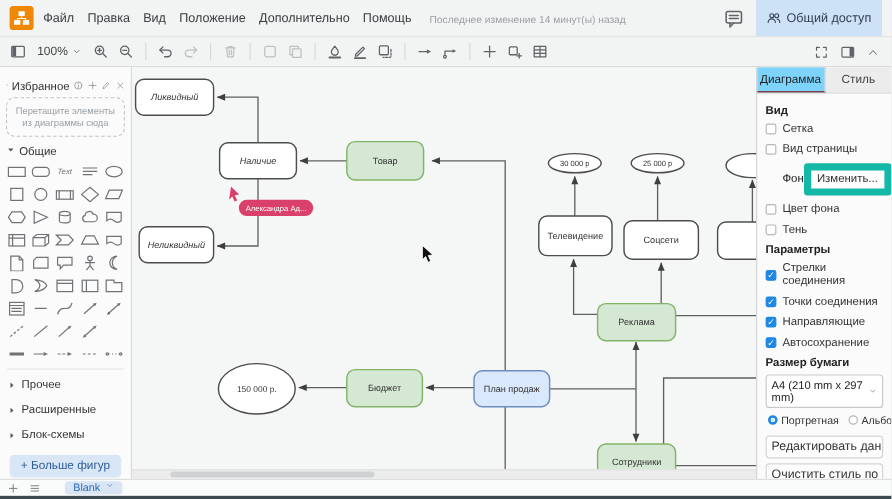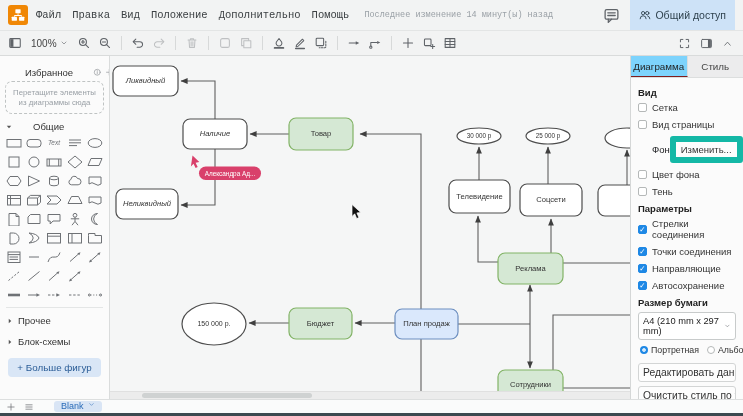--- a/index.html
+++ b/index.html
@@ -5,21 +5,21 @@
   html,body{margin:0;padding:0;background:#dfe1e1;}
   body{width:743px;height:416px;overflow:hidden;font-family:"Liberation Sans",sans-serif;
        -webkit-font-smoothing:antialiased;color:#202124;position:relative;font-size:11px;}
   .app{width:743px;height:416px;display:flex;flex-direction:column;background:#f2f3f3;border-bottom:3px solid #3c4a50;box-sizing:border-box;}
 
   
   .topbar{height:30px;display:flex;align-items:center;padding:0 8px;background:#f2f3f3;flex:0 0 auto;}
   .logo{width:20px;height:20px;border-radius:3px;background:#f08705;display:flex;align-items:center;justify-content:center;margin-right:8px;flex:0 0 auto;}
   .titleblock{display:flex;flex-direction:column;justify-content:center;line-height:1.05;}
   .doc-title{font-size:12px;color:#1f1f1f;}
-  .menurow{display:flex;align-items:center;gap:11px;margin-top:1px;font-family:Liberation Mono, monospace;}
+  .menurow{display:flex;align-items:flex-end;gap:11px;margin-top:1px;}
   .menu-item{font-size:10.5px;color:#3c4043;cursor:default;}
   .lastmod{font-size:8.5px;color:#9aa0a6;margin-left:4px;}
   .topbar-right{margin-left:auto;display:flex;align-items:center;gap:10px;}
   .share-btn{background:#cde2f7;border-radius:4px;height:31px;display:flex;align-items:center;gap:4px;padding:4px 9px;font-size:10.5px;color:#30434f;}
 
   
   .toolbar{height:24px;border-top:1px solid #e3e5e5;border-bottom:1px solid #d9dbdb;display:flex;align-items:center;padding:0 8px;background:#f2f3f3;flex:0 0 auto;}
   .tb-left{display:flex;align-items:center;gap:7px;}
   .tb-right{margin-left:auto;display:flex;align-items:center;gap:9px;padding-right:2px;}
   .tb-btn{display:flex;align-items:center;gap:2px;color:#5f6368;}
@@ -28,21 +28,21 @@
   .zoom-select{font-size:10px;color:#444;display:flex;align-items:center;gap:3px;padding:0 2px;}
   .ic{width:14px;height:14px;fill:none;stroke:#5f6368;stroke-width:1.2;stroke-linecap:round;stroke-linejoin:round;display:block;}
 
   
   .main{flex:1 1 auto;display:flex;min-height:0;}
 
   
   .sidebar{width:110px;flex:0 0 110px;background:#fbfbfb;border-right:1px solid #dadcdc;box-sizing:border-box;padding:4px 4px 0 4px;overflow:hidden;font-size:10px;}
   .searchbox{display:flex;align-items:center;background:#fff;border:1px solid #cfd1d1;border-radius:3px;height:14px;padding:0 3px;}
   .searchbox input{border:0;outline:0;flex:1;min-width:0;font-size:8px;font-family:"Liberation Sans",sans-serif;color:#333;background:transparent;}
-  .sec-head{display:flex;align-items:center;gap:20px;margin:7px 1px 3px 1px;color:#333;font-size:9.5px;}
+  .sec-head{display:flex;align-items:flex-start;gap:3px;margin:7px 1px 3px 1px;color:#333;font-size:9.5px;}
   .sec-head .chev{width:8px;height:8px;}
   .fav-icons{margin-left:auto;display:flex;gap:3px;}
   .fav-icons .ic{width:8.5px;height:8.5px;stroke:#8a8f94;}
   .dropzone{border:1px dashed #bfc3c3;border-radius:7px;color:#9aa0a6;font-size:7.8px;text-align:center;padding:6px 3px;margin:2px 1px;line-height:1.25;}
   .shape-grid{display:grid;grid-template-columns:repeat(5,1fr);row-gap:5px;column-gap:2px;margin-top:4px;padding:0 1px;}
   .shape-cell{display:flex;align-items:center;justify-content:center;height:14px;}
   .shp{width:16px;height:14px;fill:none;stroke:#6f7276;stroke-width:1;display:block;}
   .side-rule{height:1px;background:#e4e6e6;margin:5px 2px 2px 2px;}
   .collapsed-row{display:flex;align-items:center;gap:4px;padding:5px 2px;color:#333;font-size:9.5px;}
   .collapsed-row .chev{width:8px;height:8px;}
@@ -562,20 +562,26 @@
           <div class="collapsed-row">
             <svg class="chev" viewBox="0 0 16 16">
               <path d="M5.5 3.5 L10.5 8 L5.5 12.5" fill="#555"></path>
             </svg>
             <span>Прочее</span>
           </div>
           <div class="collapsed-row">
             <svg class="chev" viewBox="0 0 16 16">
               <path d="M5.5 3.5 L10.5 8 L5.5 12.5" fill="#555"></path>
             </svg>
+            <span>Расширенные</span>
+          </div>
+          <div class="collapsed-row">
+            <svg class="chev" viewBox="0 0 16 16">
+              <path d="M5.5 3.5 L10.5 8 L5.5 12.5" fill="#555"></path>
+            </svg>
             <span>Блок-схемы</span>
           </div>
         </div>
       <button class="more-shapes">+ Больше фигур</button>
     </div>
 
     <div class="canvas-col">
       <div class="canvas">
         <svg id="canvas-svg" width="520" height="341" viewBox="0 0 520 341">
             <defs>

